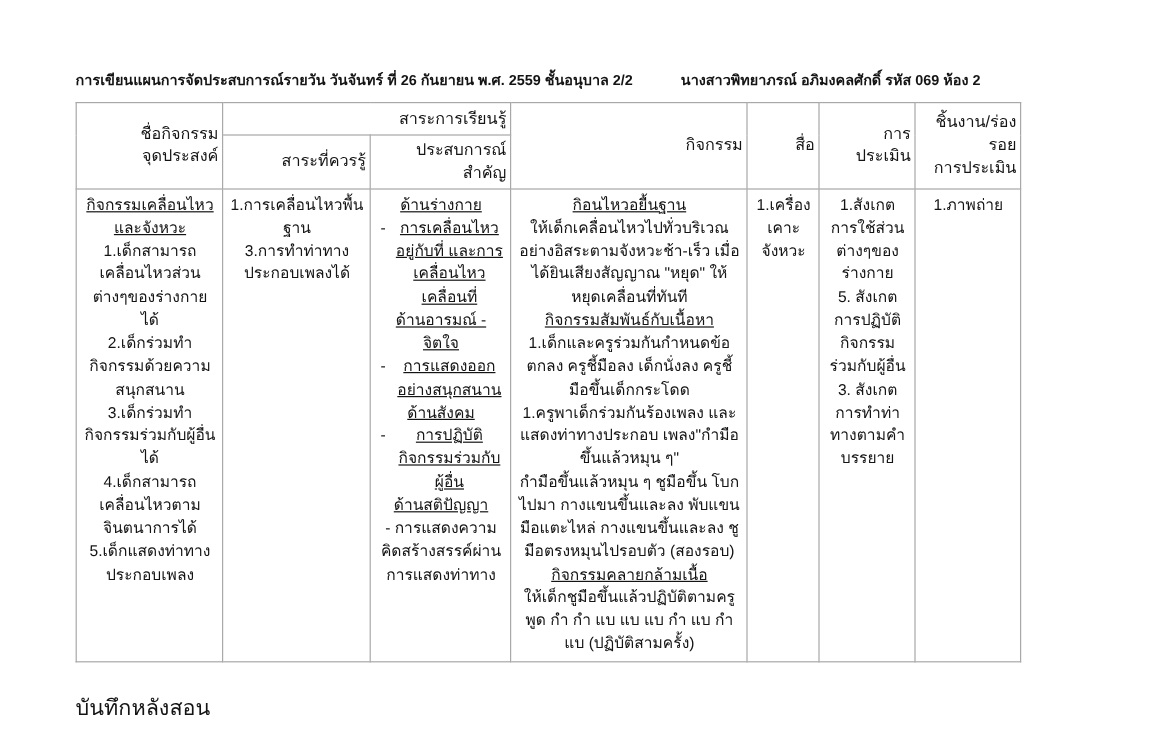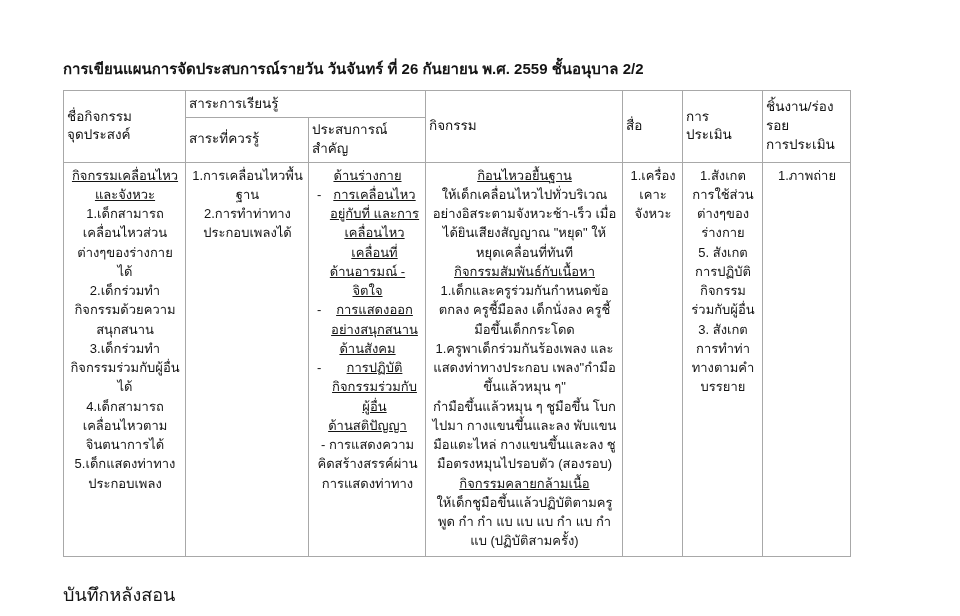--- a/index.html
+++ b/index.html
@@ -6,46 +6,47 @@
   html, body { margin: 0; padding: 0; }
   body {
     width: 960px; height: 616px;
     background: #ffffff;
     color: #141414;
     font-family: "Liberation Sans", "DejaVu Sans", sans-serif;
     overflow: hidden;
   }
   .doc { padding: 57px 30px 0 63px; }
 
-  .title-row { display: flex; font-weight: bold; font-size: 15px; white-space: nowrap; }
+  .title-row { display: flex; font-weight: bold; font-size: 12px; white-space: nowrap; }
   .title-right { margin-left: 40px; }
 
   table.plan { border-collapse: collapse; table-layout: fixed; width: 787px; margin-top: 9px; }
   .plan th, .plan td { border: 1px solid #a8a8a8; font-weight: normal; }
-  .plan th { text-align: left; vertical-align: middle; font-size: 13.5px; line-height: 1.4; padding: 3px 3px; margin-top: 12px; }
+  .plan th { text-align: right; vertical-align: middle; font-size: 13.5px; line-height: 1.4; padding: 3px 3px; margin-top: 12px; }
   .plan tr.hdr1 { height: 27px; }
   .plan tr.hdr2 { height: 29px; }
   .plan tr.row-body { height: 330px; }
   .plan td { vertical-align: top; text-align: center; font-size: 13px; line-height: 1.48; padding: 3px 5px 6px 6px; overflow-wrap: break-word; }
 
   .u { text-decoration: underline; }
   .cellblock div { margin: 0; }
   .bullet { position: relative; padding-left: 14px; text-decoration: underline; }
   .bullet::before { content: "-"; position: absolute; left: 2px; top: 0; }
 
   .footer-heading { margin-top: 23px; font-size: 18px; }
   .footer-note { margin-top: 11px; font-size: 13.5px; line-height: 1.65; text-indent: 44px; width: 860px; }
 </style>
 </head>
 <body>
 
 <div class="doc">
 
   <div class="title-row">
     <span class="title-left">การเขียนแผนการจัดประสบการณ์รายวัน วันจันทร์ ที่ 26 กันยายน พ.ศ. 2559 ชั้นอนุบาล 2/2</span>
+    <span class="title-right">นางสาวพิทยาภรณ์ อภิมงคลศักดิ์ รหัส 069 ห้อง 2</span>
   </div>
 
   <table class="plan">
     <colgroup>
       <col style="width:122px">
         <col style="width:123px">
         <col style="width:117px">
       <col style="width:197px">
         <col style="width:60px">
         <col style="width:80px">
@@ -79,21 +80,21 @@
         <div class="u">กิจกรรมเคลื่อนไหวและจังหวะ</div>
         <div>1.เด็กสามารถเคลื่อนไหวส่วนต่างๆของร่างกายได้</div>
         <div>2.เด็กร่วมทำกิจกรรมด้วยความสนุกสนาน</div>
         <div>3.เด็กร่วมทำกิจกรรมร่วมกับผู้อื่นได้</div>
         <div>4.เด็กสามารถเคลื่อนไหวตามจินตนาการได้</div>
         <div>5.เด็กแสดงท่าทางประกอบเพลง</div>
       </td>
 
       <td class="cellblock">
         <div>1.การเคลื่อนไหวพื้นฐาน</div>
-        <div>2.การทำท่าทางประกอบเพลงได้</div>
+        <div>3.การทำท่าทางประกอบเพลงได้</div>
       </td>
 
       <td class="cellblock">
         <div class="u">ด้านร่างกาย</div>
         <div class="bullet">การเคลื่อนไหวอยู่กับที่ และการเคลื่อนไหวเคลื่อนที่</div>
         <div class="u">ด้านอารมณ์ - จิตใจ</div>
         <div class="bullet">การแสดงออกอย่างสนุกสนาน</div>
         <div class="u">ด้านสังคม</div>
         <div class="bullet">การปฏิบัติกิจกรรมร่วมกับผู้อื่น</div>
         <div class="u">ด้านสติปัญญา</div>

